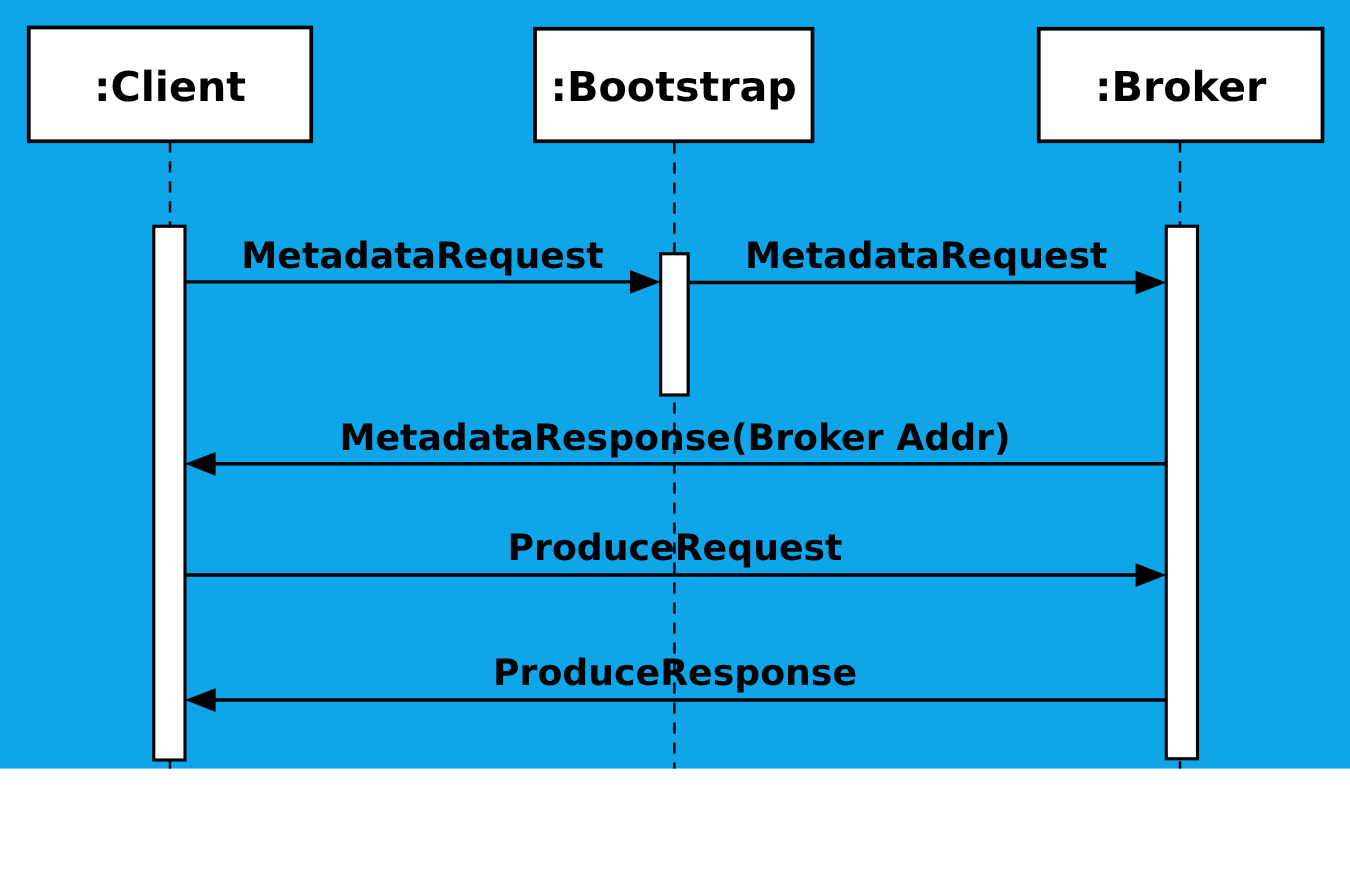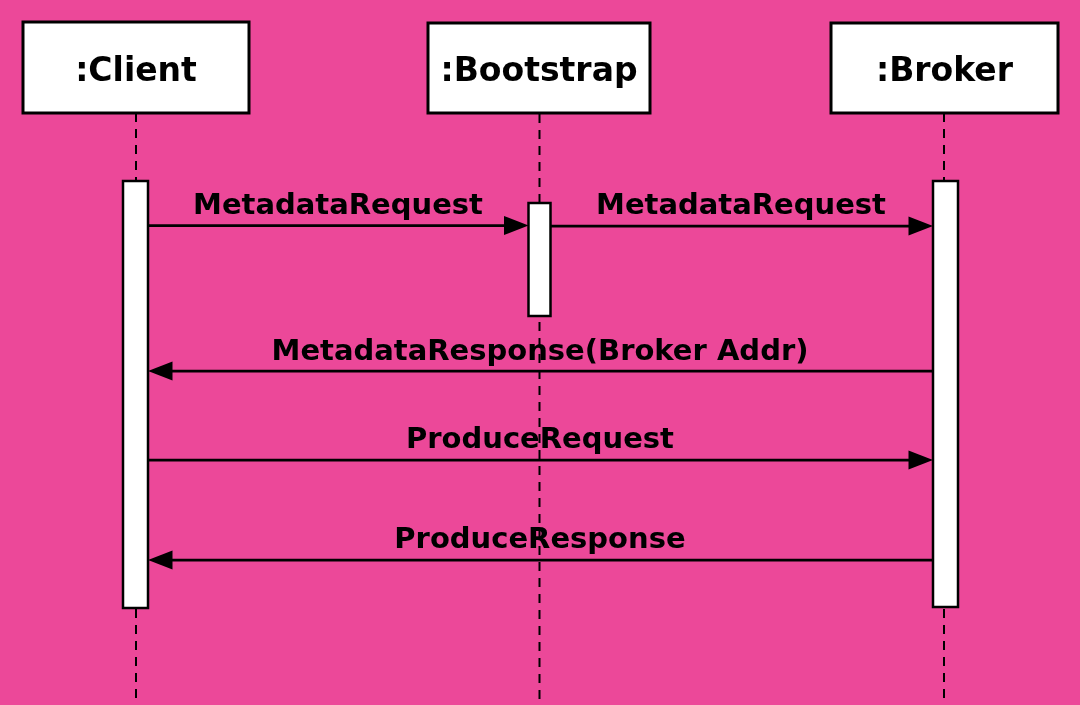--- a/index.html
+++ b/index.html
@@ -3,22 +3,22 @@
 <meta charset="utf-8">
 <style>
   html, body {
     margin: 0;
     padding: 0;
     background: #ffffff;
   }
   .canvas {
     position: relative;
     width: 1080px;
-    height: 705px;
-    background: #ec4899;
+    height: 615px;
+    background: #0ea5e9;
     overflow: hidden;
   }
   svg { display: block; }
 
   .lifeline {
     stroke: #000000;
     stroke-width: 2;
     stroke-dasharray: 9 7;
     fill: none;
   }

